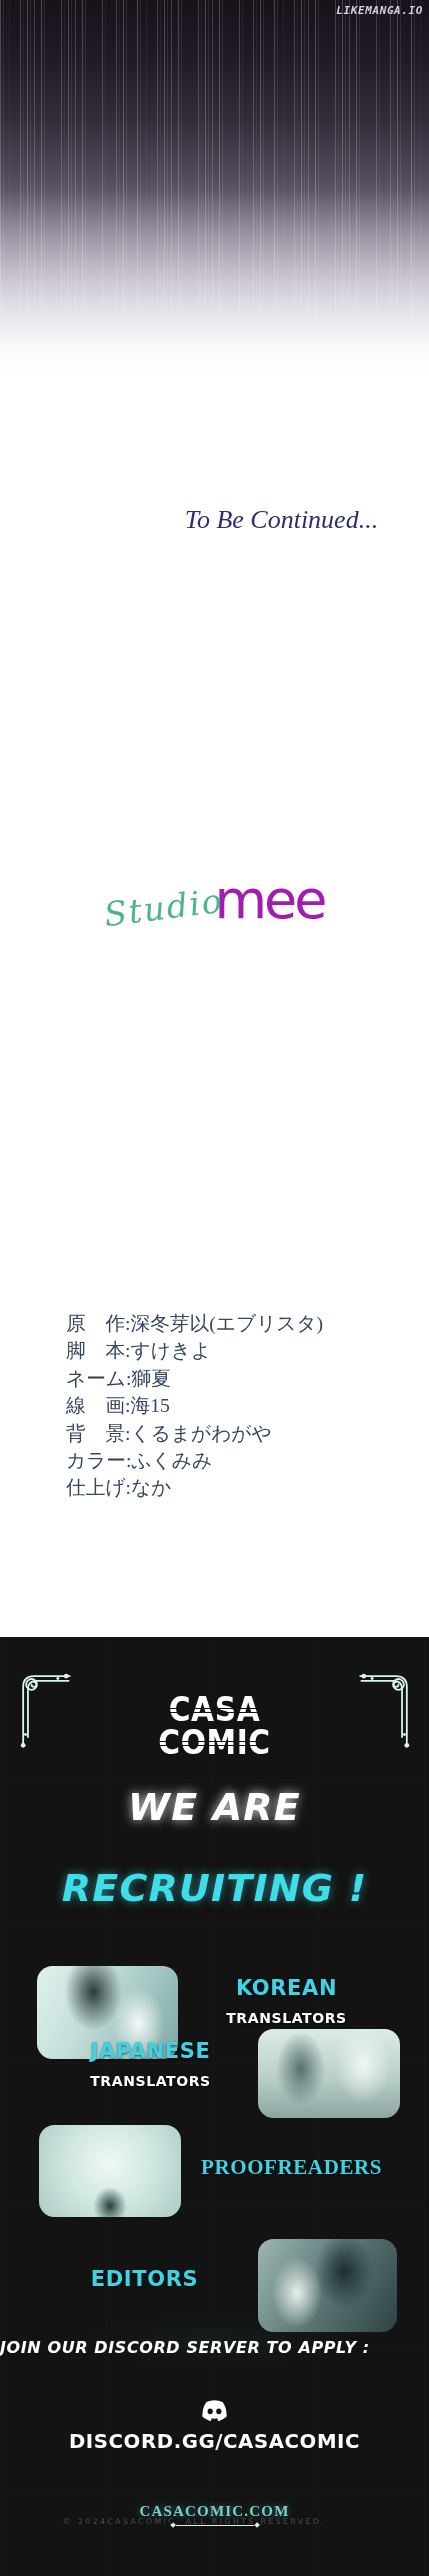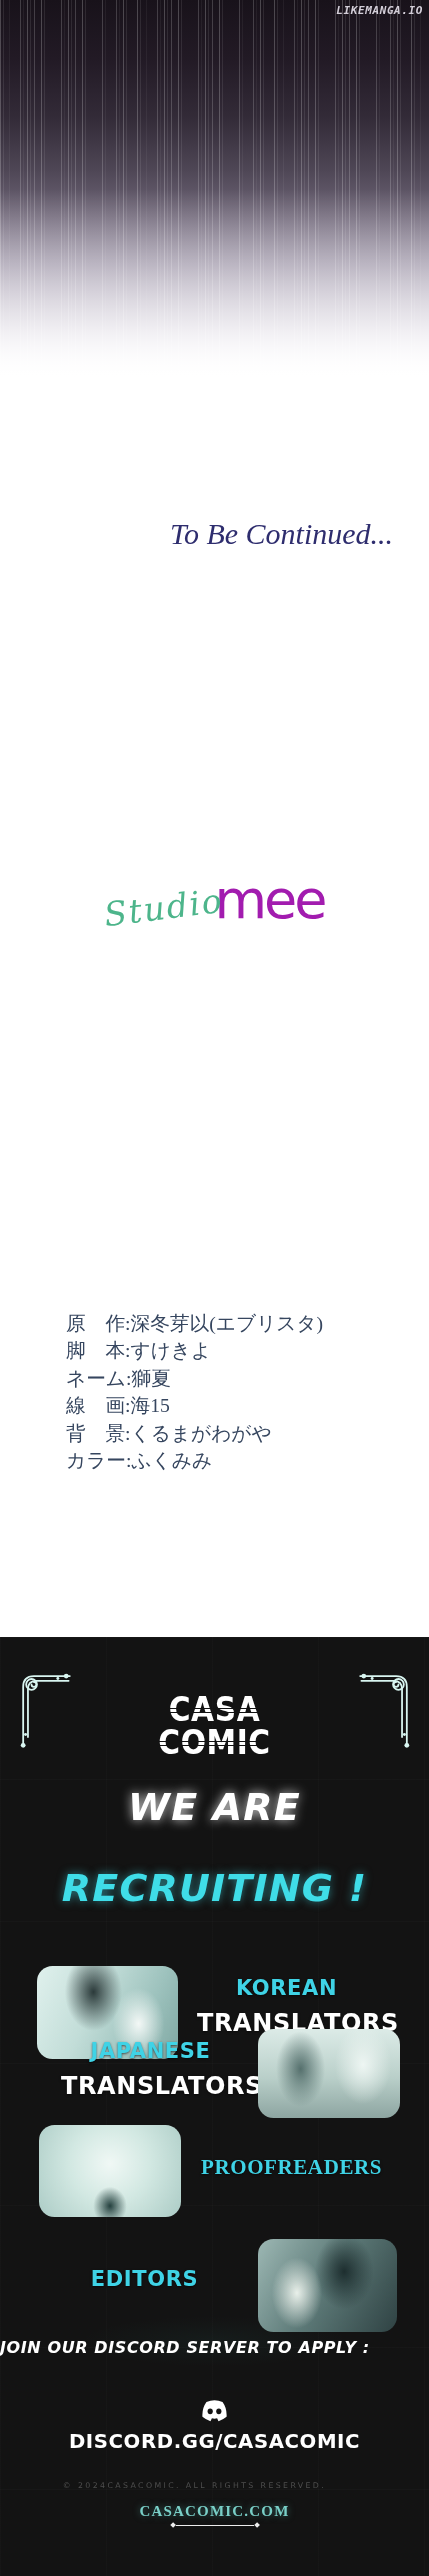--- a/index.html
+++ b/index.html
@@ -16,23 +16,23 @@
       rgba(255,255,255,.09) 3px 3.6px, rgba(255,255,255,0) 3.6px 6.6px,
       rgba(255,255,255,.18) 6.6px 7.2px, rgba(255,255,255,0) 7.2px 9.5px,
       rgba(255,255,255,.05) 9.5px 10px, rgba(255,255,255,0) 10px 13.7px);}
   .top-fade{position:absolute;inset:0;
     background:linear-gradient(180deg, rgba(255,255,255,0) 0%, rgba(255,255,255,0) 48%,
                rgba(255,255,255,.65) 82%, #ffffff 96%);}
   .watermark{position:absolute;top:4.2px;right:6px;font-family:"DejaVu Sans Mono",monospace;
     font-weight:bold;font-style:italic;font-size:11px;letter-spacing:0.6px;color:#d3ced8;}
 
   
-  .tbc{position:absolute;top:517px;left:50%;transform:translateX(calc(-50% + 67px));
+  .tbc{position:absolute;top:505px;left:50%;transform:translateX(calc(-50% + 67px));
     white-space:nowrap;font-family:"Liberation Serif",serif;font-style:italic;
-    font-size:30px;color:#2e2d6e;text-align:center;}
+    font-size:26px;color:#2e2d6e;text-align:center;}
 
   
   .logo{position:absolute;top:872px;left:0;width:429px;display:flex;
     justify-content:center;align-items:flex-start;}
   .logo-studio{font-family:"DejaVu Serif",serif;font-style:italic;font-size:33px;
     color:#4db58b;transform:rotate(-7deg);margin-top:15.5px;letter-spacing:1.8px;}
   .logo-mee{font-size:54px;line-height:1.05;font-weight:normal;color:#a21caf;
     letter-spacing:-3px;margin-left:-9.5px;}
 
   
@@ -84,21 +84,21 @@
       radial-gradient(circle at 50% 42%, #f0f8f5 0%, #d2e8e2 45%, #abcbc5 100%);}
   .art-4{left:258px;top:602px;width:139px;height:93px;
     background:
       radial-gradient(ellipse 37px 52px at 28% 58%, #e9f0ea 0%, rgba(233,240,234,0) 68%),
       radial-gradient(ellipse 42px 54px at 62% 35%, #1d2e2f 0%, rgba(29,46,47,0) 70%),
       linear-gradient(120deg,#9db8b4 0%,#5d7a78 48%,#2f4243 100%);}
 
   .role{position:absolute;text-align:center;font-weight:bold;line-height:1;}
   .role .cyan{display:block;color:#3fd3e6;font-size:21px;letter-spacing:0.6px;
     text-shadow:0 1.2px 2.4px rgba(0,0,0,.6);}
-  .role .white{display:block;color:#ffffff;font-size:24px;letter-spacing:0.6px;
+  .role .white{display:block;color:#ffffff;font-size:14px;letter-spacing:0.6px;
     margin-top:12px;text-shadow:0 1.2px 2.4px rgba(0,0,0,.6);}
   .role-1{left:197px;top:341px;width:179px;}
   .role-2{left:61px;top:404px;width:179px;}
   .role-3{left:201px;top:520px;width:179px;font-family:Liberation Serif, serif;}
   .role-4{left:55px;top:632px;width:179px;}
 
   .join{position:absolute;top:701px;left:0;width:429px;
     font-style:italic;font-weight:bold;font-size:16px;letter-spacing:0.6px;color:#ffffff;}
 
   .discord-row{position:absolute;top:762px;left:0;width:429px;display:flex;
@@ -109,21 +109,21 @@
   .site{position:absolute;top:866px;left:0;width:429px;text-align:center;
     font-family:"Liberation Serif",serif;font-weight:bold;font-size:15px;
     letter-spacing:1.2px;color:#79cfc7;text-shadow:0 0 7.2px rgba(90,190,180,.5);}
   .divider{position:absolute;top:888px;left:176px;width:78px;height:0;
     border-top:1.2px solid #ececec;}
   .divider::before,.divider::after{content:"";position:absolute;top:-2.7px;width:4.2px;height:4.2px;
     background:#ececec;transform:rotate(45deg);}
   .divider::before{left:-4.8px;}
   .divider::after{right:-4.8px;}
 
-  .copyright{position:absolute;top:844px;left:0;width:389px;text-align:center;
+  .copyright{position:absolute;top:880px;left:0;width:389px;text-align:center;
     font-size:7.8px;letter-spacing:2.4px;color:#4e4e4e;}
 </style>
 </head>
 <body>
 
 <div class="page">
 
   <section class="top-panel">
     <div class="streaks"></div>
     <div class="top-fade"></div>
@@ -137,20 +137,21 @@
     <span class="logo-mee">mee</span>
   </div>
 
   <div class="credits">
     <div>原　作:深冬芽以(エブリスタ)</div>
     <div>脚　本:すけきよ</div>
     <div>ネーム:獅夏</div>
     <div>線　画:海15</div>
     <div>背　景:くるまがわがや</div>
     <div>カラー:ふくみみ</div>
+    <div>仕上げ:なか</div>
   </div>
 
   <section class="footer">
 
     <svg class="ornament left" viewBox="0 0 92 132">
       <g fill="none" stroke="#d9f6f1" stroke-width="3" stroke-linecap="round">
         <path d="M90 10 H30 Q12 10 12 28 V126"></path>
         <path d="M88 18 H34 Q20 18 20 32 V112"></path>
         <circle cx="26" cy="24" r="9"></circle>
         <path d="M26 24 a4 4 0 1 0 4 -4"></path>

